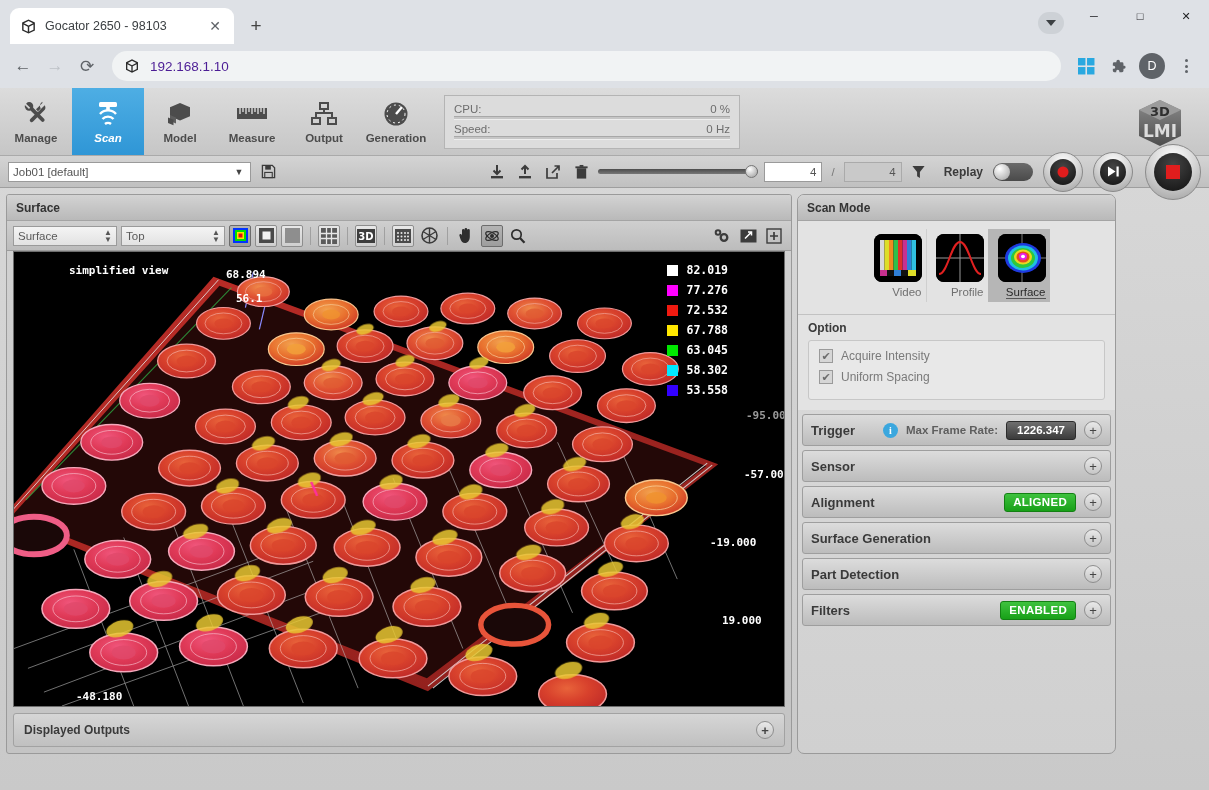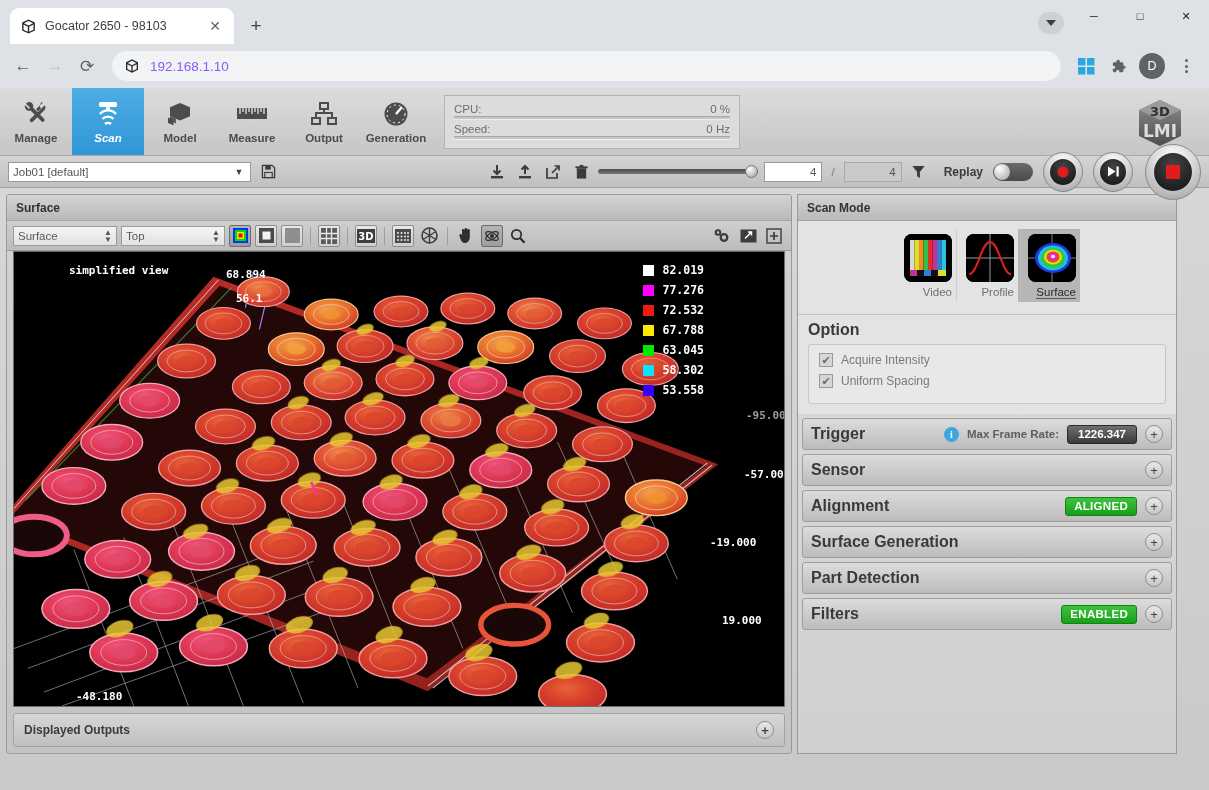--- a/index.html
+++ b/index.html
@@ -55,21 +55,21 @@
     width: 30px; height: 30px; display: flex; align-items: center;
     justify-content: center; border-radius: 50%; color: #5f6368;
     font-size: 17px; cursor: pointer;
   }
   .nav-btn.disabled { color: #bdc1c6; }
   .omnibox {
     flex: 1; height: 30px; background: #f1f3f4; border-radius: 15px;
     margin: 0 8px; display: flex; align-items: center; padding: 0 12px; gap: 10px;
   }
   .omnibox-icon { width: 16px; height: 16px; flex: 0 0 16px; }
-  .omnibox-url { font-size: 13.5px; color: #8b5cf6; }
+  .omnibox-url { font-size: 13.5px; color: #4c1d95; }
   .tb-icon {
     width: 30px; height: 30px; display: flex; align-items: center;
     justify-content: center; cursor: pointer;
   }
   .avatar-btn {
     width: 26px; height: 26px; border-radius: 50%; background: #5f6368;
     color: #fff; font-size: 12.5px; display: flex; align-items: center;
     justify-content: center; margin: 0 4px; cursor: pointer;
   }
   .kebab { display: flex; flex-direction: column; gap: 2.5px; align-items: center; }
@@ -209,21 +209,21 @@
   .vt-spacer { flex: 1; }
 
   .viewport {
     flex: 1; background: #000; position: relative; overflow: hidden;
     margin: 0 6px; border: 1px solid #6d6d6d;
   }
   .vp-label {
     position: absolute; color: #fff; font-family: "DejaVu Sans Mono", monospace;
     font-size: 11px; font-weight: bold; white-space: nowrap;
   }
-  .legend { position: absolute; right: 80px; top: 8px; text-align: right; }
+  .legend { position: absolute; right: 56px; top: 8px; text-align: right; }
   .legend-row { display: flex; align-items: center; gap: 8px; height: 20px; }
   .legend-sw { width: 11px; height: 11px; }
   .legend-val {
     color: #fff; font-family: "DejaVu Sans Mono", monospace;
     font-size: 11.5px; font-weight: bold;
   }
 
   .displayed-outputs {
     height: 34px; margin: 6px; background: linear-gradient(#d6d6d6, #c0c0c0);
     border: 1px solid #a2a2a2; border-radius: 3px; display: flex;
@@ -232,61 +232,61 @@
   }
   .plus-round {
     width: 18px; height: 18px; border-radius: 50%;
     background: linear-gradient(#e9e9e9,#c6c6c6); border: 1px solid #8e8e8e;
     display: flex; align-items: center; justify-content: center;
     font-size: 13px; color: #444; line-height: 1; cursor: pointer; flex: 0 0 18px;
   }
 
   
   .right-panel {
-    width: 380px; margin-left: 5px; display: flex; flex-direction: column;
-    border: 1px solid #9a9a9a; border-radius: 0; overflow: hidden;
+    width: 319px; margin-left: 5px; display: flex; flex-direction: column;
+    border: 1px solid #9a9a9a; border-radius: 7px; overflow: hidden;
     background: linear-gradient(#dcdcdc, #d0d0d0);
   }
   .scanmode-body {
     background: #e3e3e3; padding: 8px 0 12px; display: flex;
     justify-content: center; gap: 0; border-bottom: 1px solid #c2c2c2;
   }
   .mode-opt {
     width: 62px; display: flex; flex-direction: column; align-items: flex-end;
     gap: 4px; padding: 5px 4px 3px; cursor: pointer;
   }
   .mode-opt + .mode-opt { border-left: 1px solid #cfcfcf; }
   .mode-opt.active { background: #b6b6b6; border-left-color: #b6b6b6; }
   .mode-thumb {
     width: 48px; height: 48px; border-radius: 8px; background: #000;
     overflow: hidden; position: relative;
   }
   .mode-lbl { font-size: 11.5px; color: #707070; }
   .mode-opt.active .mode-lbl { color: #2a2a2a; border-bottom: 1px solid #555; }
 
   .option-block { background: #e3e3e3; padding: 6px 10px 10px; }
-  .option-title { font-size: 16px; font-weight: bold; color: #3a3a3a; margin-bottom: 5px; }
+  .option-title { font-size: 12px; font-weight: bold; color: #3a3a3a; margin-bottom: 5px; }
   .option-inner {
     border: 1px solid #c7c7c7; border-radius: 3px; background: #e8e8e8;
     padding: 8px 10px; min-height: 58px;
   }
   .chk-row { display: flex; align-items: center; gap: 8px; margin-bottom: 7px; cursor: pointer; }
   .chkbox {
     width: 14px; height: 14px; border: 1px solid #9a9a9a; background: #d6d6d6;
     display: flex; align-items: center; justify-content: center;
     font-size: 11px; color: #6c6c6c; line-height: 1;
   }
   .chk-lbl { font-size: 12px; color: #7a7a7a; }
 
   .acc-row {
     height: 32px; margin: 4px 4px 0; border: 1px solid #9e9e9e; border-radius: 3px;
     background: linear-gradient(#dcdcdc, #bcbcbc); display: flex;
     align-items: center; padding: 0 8px; gap: 8px; cursor: pointer;
   }
-  .acc-title { font-size: 16px; font-weight: bold; color: #3a3a3a; }
+  .acc-title { font-size: 13px; font-weight: bold; color: #3a3a3a; }
   .acc-spacer { flex: 1; }
   .info-dot {
     width: 15px; height: 15px; border-radius: 50%; background: #3ba7de;
     color: #fff; font-size: 10px; font-weight: bold; display: flex;
     align-items: center; justify-content: center; font-family: "Liberation Serif", serif;
   }
   .acc-sub { font-size: 11.5px; font-weight: bold; color: #5e5e5e; }
   .val-pill {
     min-width: 70px; height: 19px; border-radius: 3px;
     background: linear-gradient(#6f6f6f, #3b3b3b); border: 1px solid #2c2c2c;

